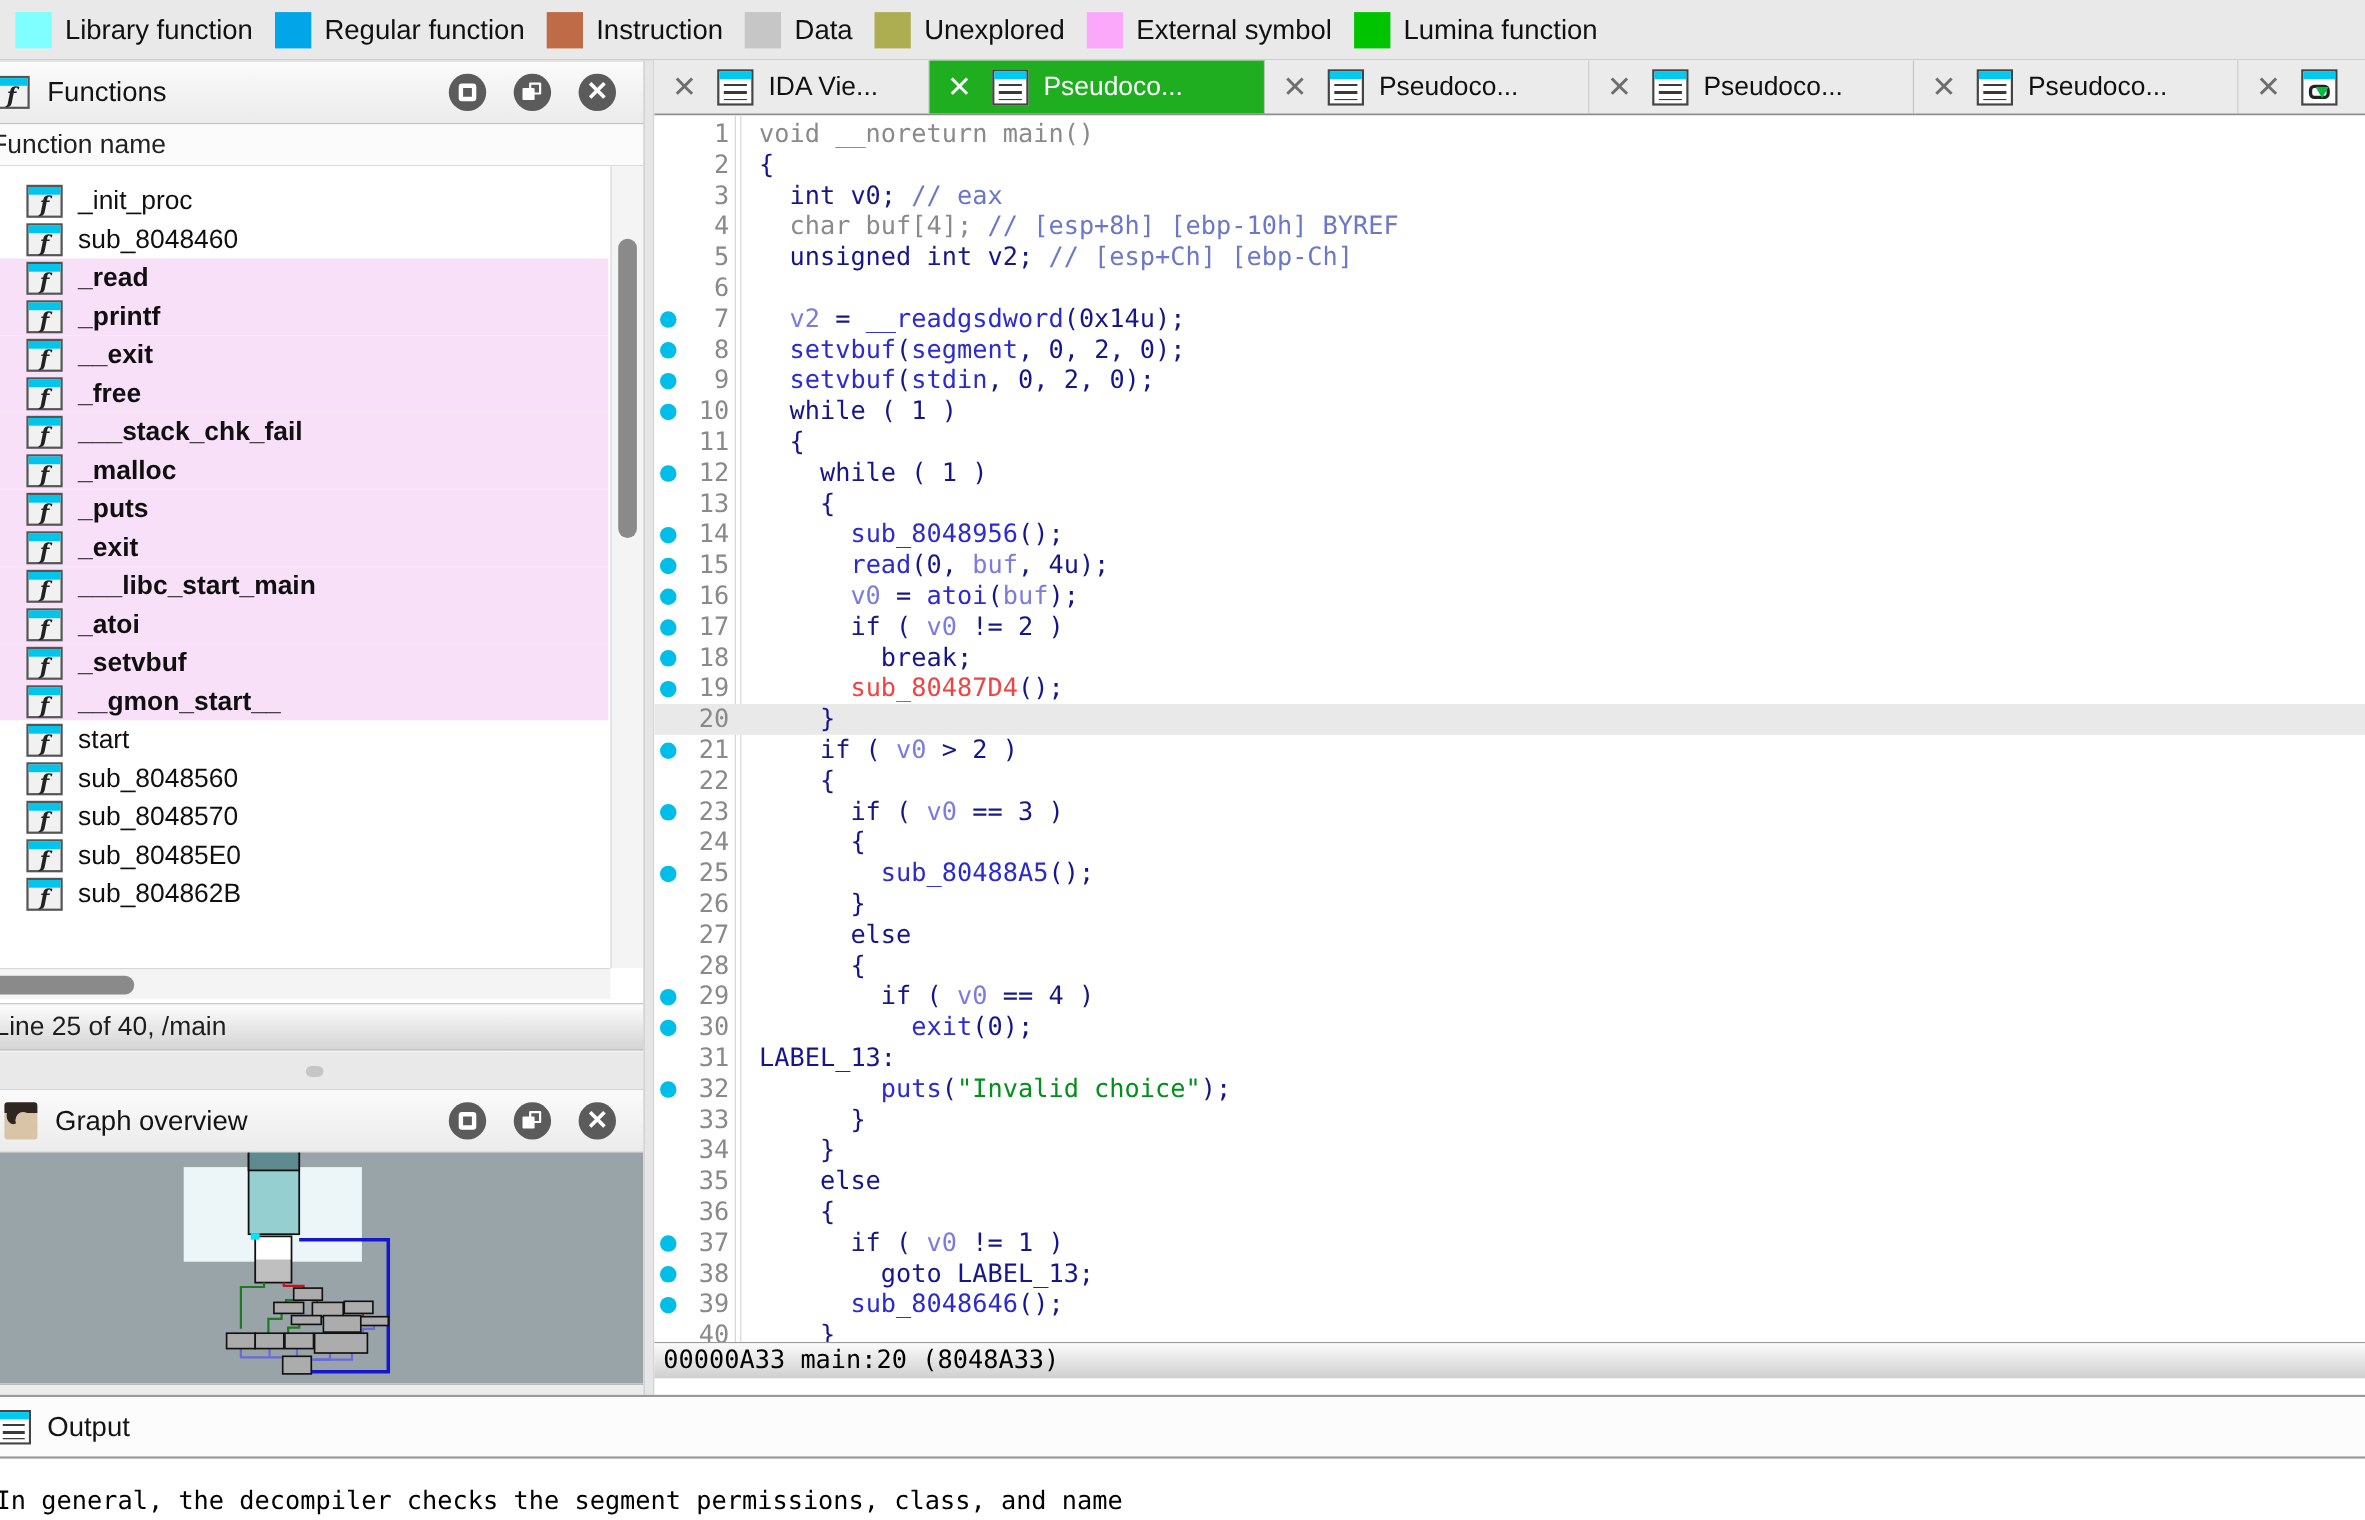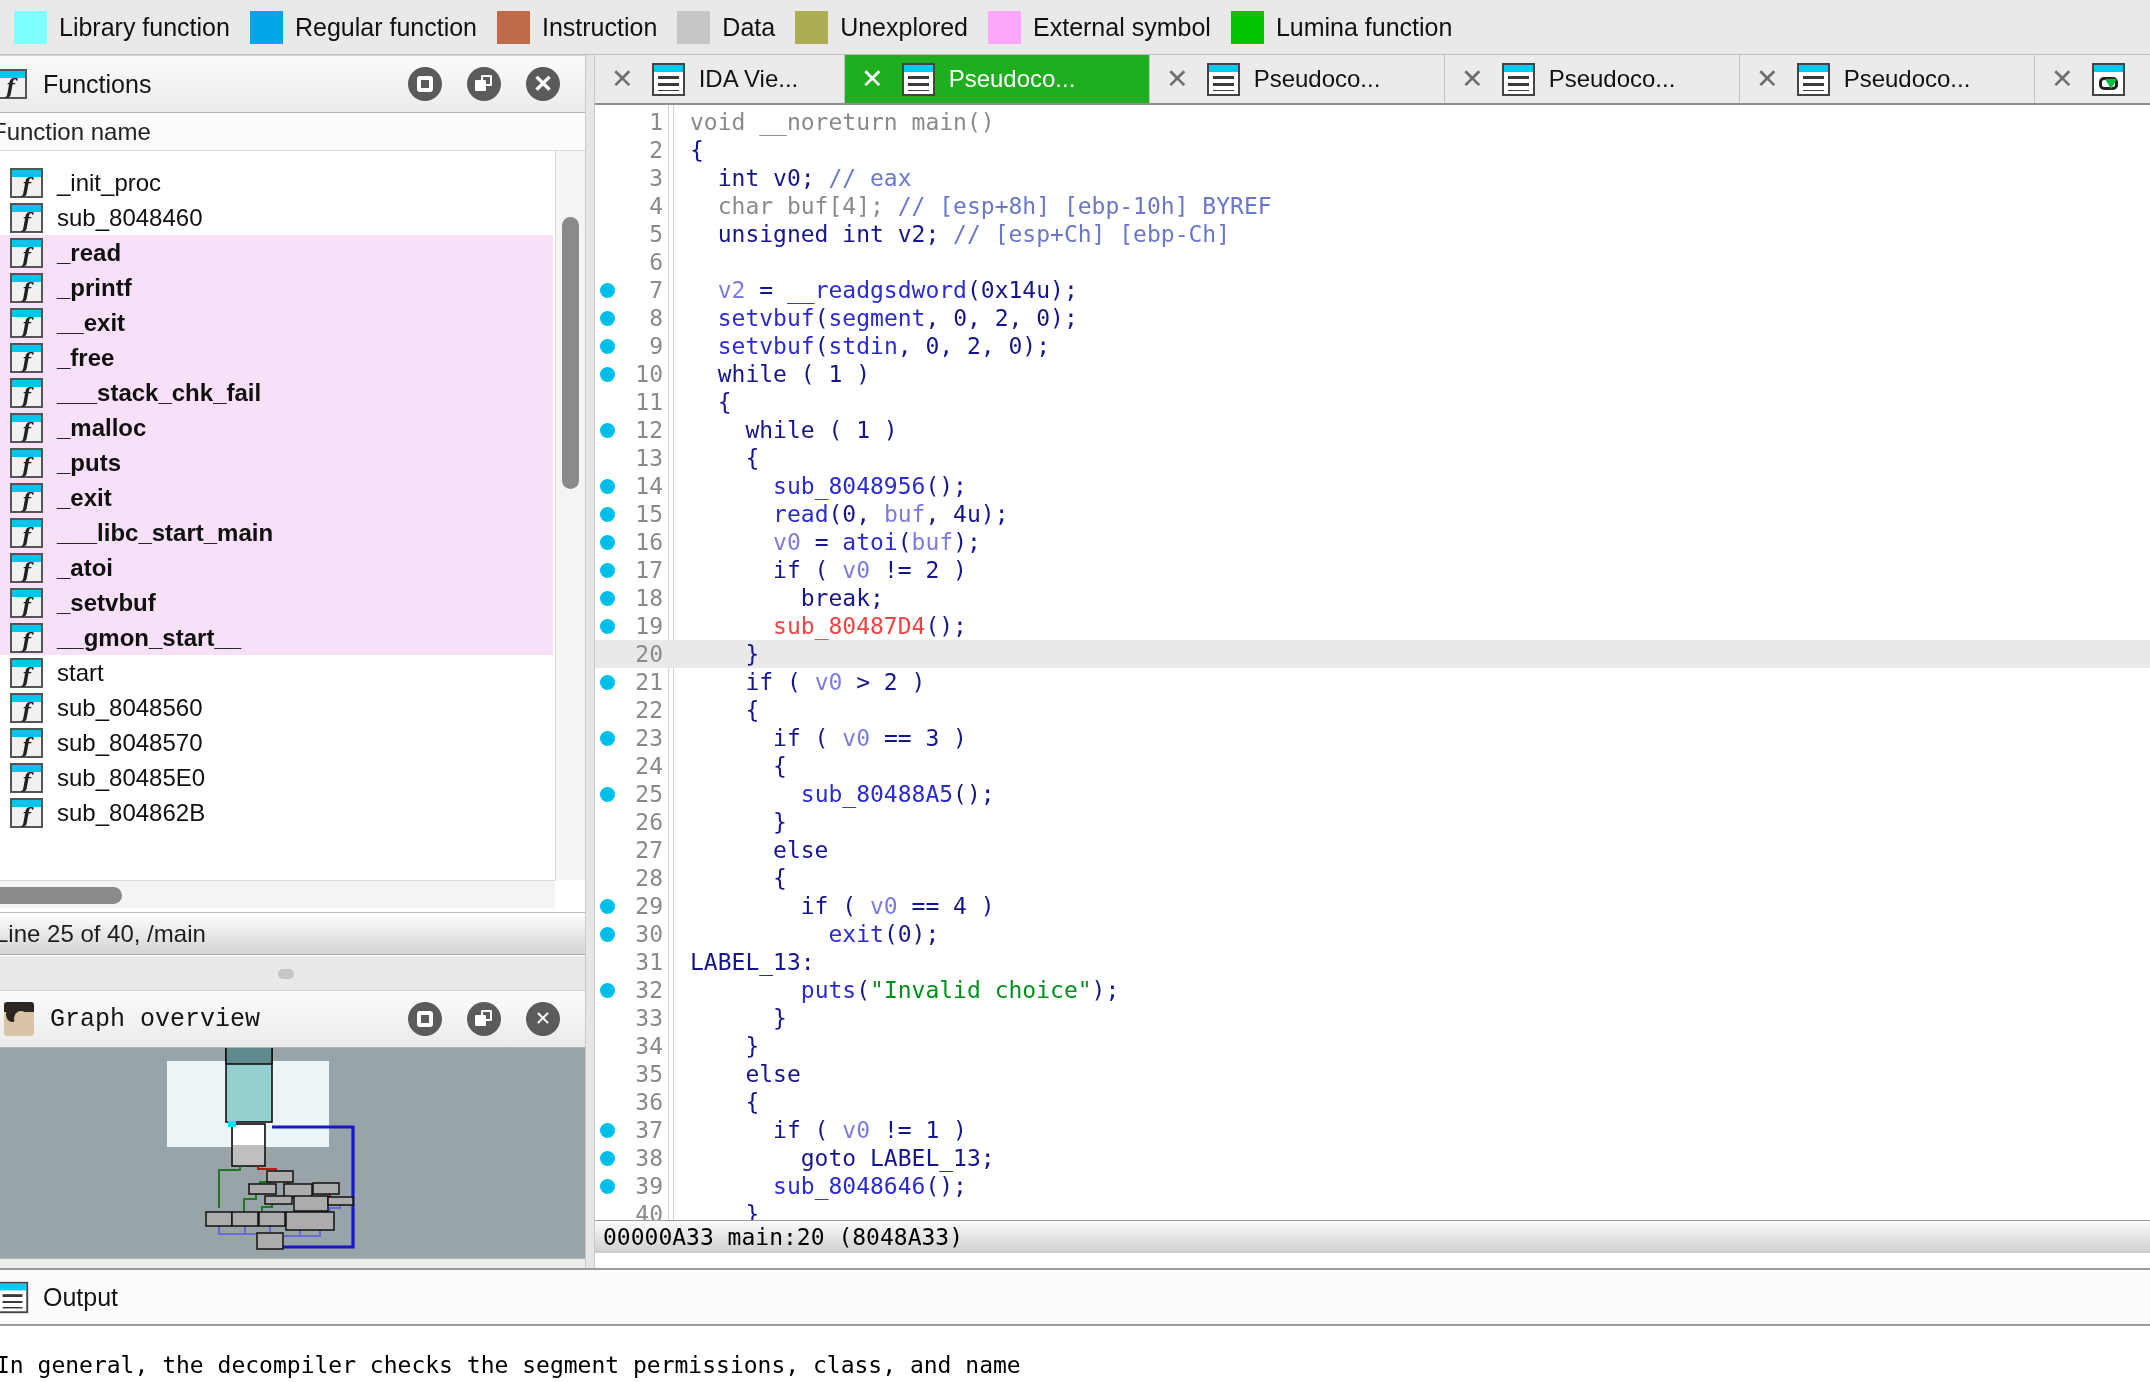--- a/index.html
+++ b/index.html
@@ -56,21 +56,21 @@
         border-left:6px solid transparent; border-right:6px solid transparent;
         border-top:10px solid #00c040; }
 
   
   #fn-colhead { position:absolute; left:0; top:58px; width:585px; height:38px;
                 background:#fbfbfb; border-bottom:1px solid #dcdcdc;
                 font-size:24px; color:#222; display:flex; align-items:center; }
   #fn-colhead span { margin-left:-8px; white-space:nowrap; }
   #fn-list { position:absolute; left:0; top:96px; width:585px; height:729px; background:#fff; overflow:hidden; }
   .fn-rows { position:absolute; left:0; top:14px; width:553px; }
-  .fn-row { height:35px; display:flex; align-items:center; padding-left:10px; background:#fff; }
+  .fn-row { height:35px; display:flex; align-items:center; padding-left:24px; background:#fff; }
   .fn-row.lib { background:#f8e0f8; }
   .fn-row .nm { font-size:24px; color:#101010; margin-left:14px; white-space:nowrap; }
   .fn-row.lib .nm { font-weight:bold; }
   #fn-vscroll { position:absolute; right:0; top:0; width:30px; height:729px;
                 background:#f4f4f4; border-left:1px solid #d8d8d8; }
   #fn-vthumb  { position:absolute; left:6px; top:66px; width:17px; height:272px;
                 background:#8a8a8a; border-radius:9px; }
   #fn-hscroll { position:absolute; left:0; top:825px; width:585px; height:28px;
                 background:#f4f4f4; border-top:1px solid #d8d8d8; }
   #fn-hthumb  { position:absolute; left:-10px; top:6px; width:132px; height:17px;
@@ -80,21 +80,21 @@
   #line-status { position:absolute; left:0; top:857px; width:585px; height:43px;
                  background:linear-gradient(#fdfdfd,#d4d4d4);
                  border-top:1px solid #bdbdbd; border-bottom:1px solid #a9a9a9;
                  display:flex; align-items:center; font-size:24px; color:#1d1d1d; }
   #line-status span { margin-left:-5px; white-space:nowrap; }
 
   #hsplit { position:absolute; left:0; top:901px; width:585px; height:34px; background:#e9e9e9; }
   #hsplit .dot { position:absolute; left:278px; top:13px; width:16px; height:10px;
                  background:#c6c6c6; border-radius:5px; }
 
-  #graph-head { top:935px;font-family:Liberation Mono, monospace; }
+  #graph-head { top:935px; }
   .portrait { width:30px; height:34px; margin-left:-6px; border-radius:3px; flex:none;
               background:linear-gradient(#2e2620 28%, #d9c4a8 28%);
               position:relative; overflow:hidden; }
   .portrait::before{ content:""; position:absolute; left:2px; top:4px; width:12px; height:16px;
               background:#2e2620; border-radius:50%; }
   .portrait::after { content:""; position:absolute; left:10px; top:9px; width:14px; height:15px;
               background:#d9c4a8; border-radius:50%; }
   #graph-body { position:absolute; left:0; top:993px; width:585px; height:210px; }
   #graph-foot { position:absolute; left:0; top:1203px; width:585px; height:10px;
                 background:#ececec; border-top:1px solid #b5b5b5; }

